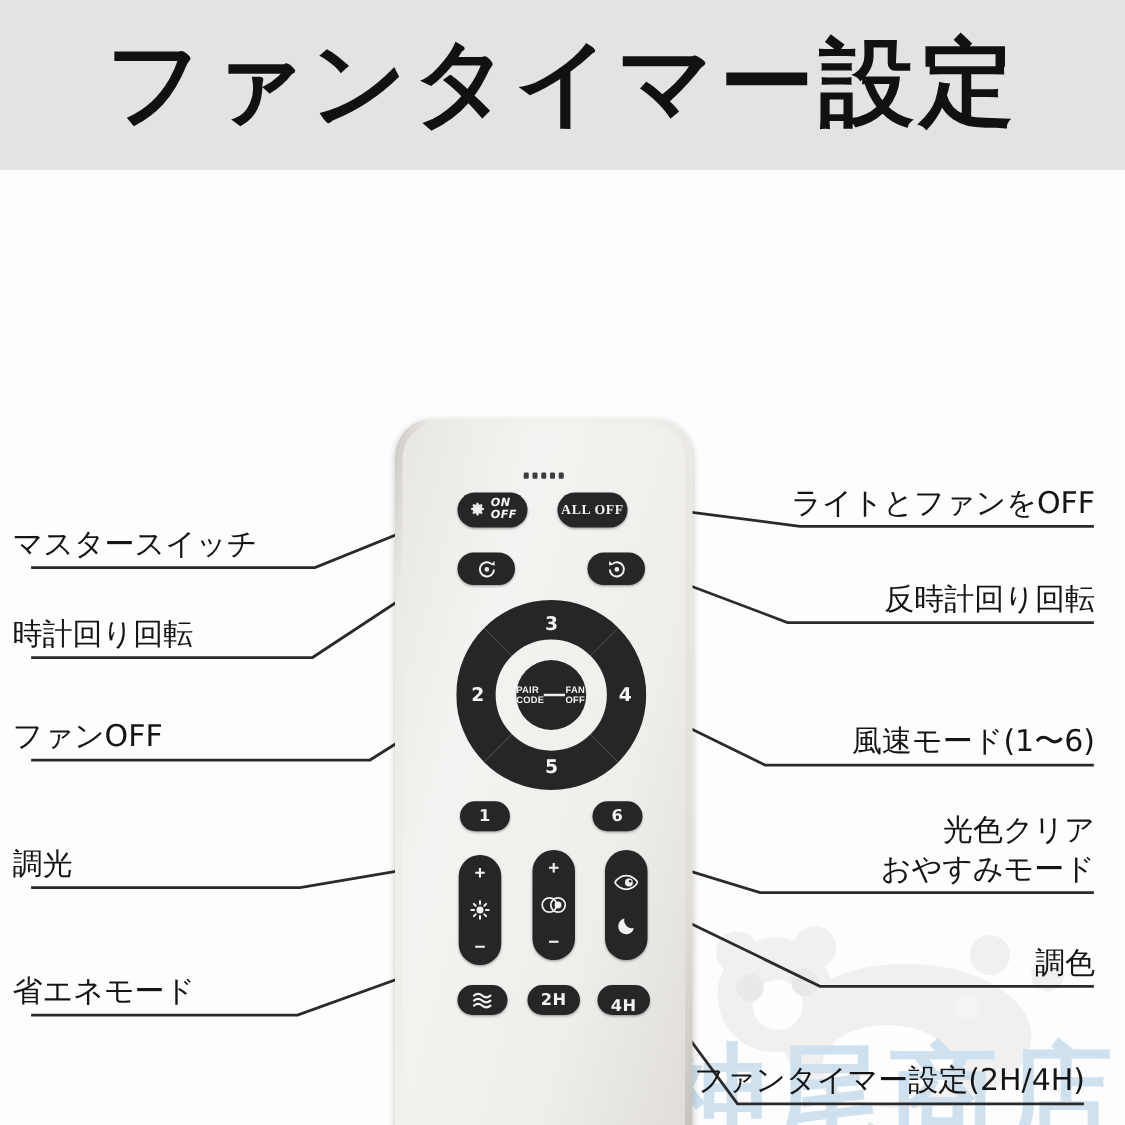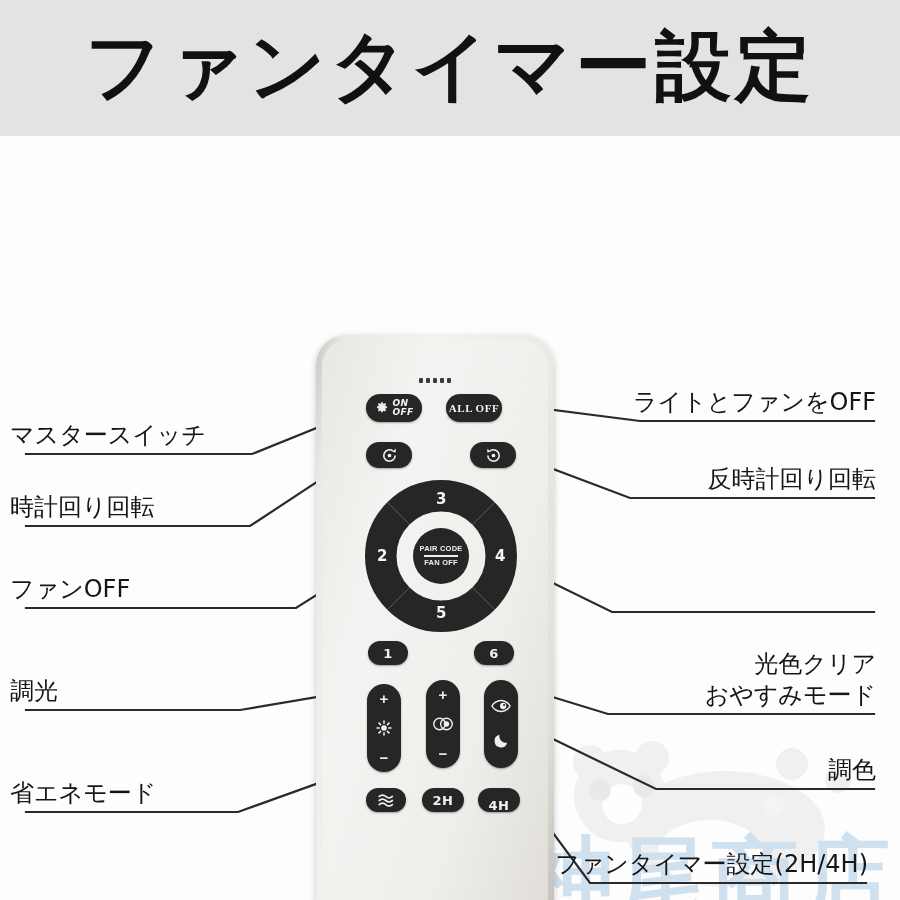--- a/index.html
+++ b/index.html
@@ -94,21 +94,21 @@
   .dnum{
     position:absolute;color:#f4f4f4;font-weight:700;font-size:15px;
     font-family:"DejaVu Sans","Liberation Sans",sans-serif;
   }
   .dn-3{left:71px;top:10px;}
   .dn-5{left:71px;top:124px;}
   .dn-2{left:12px;top:67px;}
   .dn-4{left:130px;top:67px;}
   .dcenter{
     position:absolute;left:48px;top:48px;width:56px;height:56px;border-radius:50%;
-    background:#262626;display:flex;flex-direction:column;align-items:center;justify-content:center;
+    background:#262626;display:flex;flex-direction:row;align-items:center;justify-content:center;
     color:#f0f0f0;
   }
   .dcenter .l1{font-size:7.5px;font-weight:700;line-height:8px;letter-spacing:.2px;}
   .dcenter .bar{width:34px;height:1.5px;background:#eee;margin:2px 0;}
   .dcenter .l2{font-size:7.5px;font-weight:700;line-height:8px;letter-spacing:.2px;}
 
   
   .b-1{left:46px;top:301px;width:40px;height:24px;}
   .b-6{left:152px;top:301px;width:40px;height:24px;}
 
@@ -329,20 +329,21 @@
     </div>
 
     <div class="lab" style="left:10px;top:284px;">マスタースイッチ</div>
     <div class="lab" style="left:10px;top:356px;">時計回り回転</div>
     <div class="lab" style="left:10px;top:438px;">ファンOFF</div>
     <div class="lab" style="left:10px;top:540px;">調光</div>
     <div class="lab" style="left:10px;top:642px;">省エネモード</div>
 
     <div class="lab" style="right:24px;top:251px;text-align:right;">ライトとファンをOFF</div>
     <div class="lab" style="right:24px;top:328px;text-align:right;">反時計回り回転</div>
+    <div class="lab" style="right:24px;top:442px;text-align:right;">風速モード(1〜6)</div>
     <div class="lab two" style="right:24px;top:513px;text-align:right;">
       <div>光色クリア</div>
       <div>おやすみモード</div>
     </div>
     <div class="lab" style="right:24px;top:619px;text-align:right;">調色</div>
 
     <div class="lab" style="right:32px;top:713px;text-align:right;">ファンタイマー設定(2H/4H)</div>
 
   </div>
 </div>

